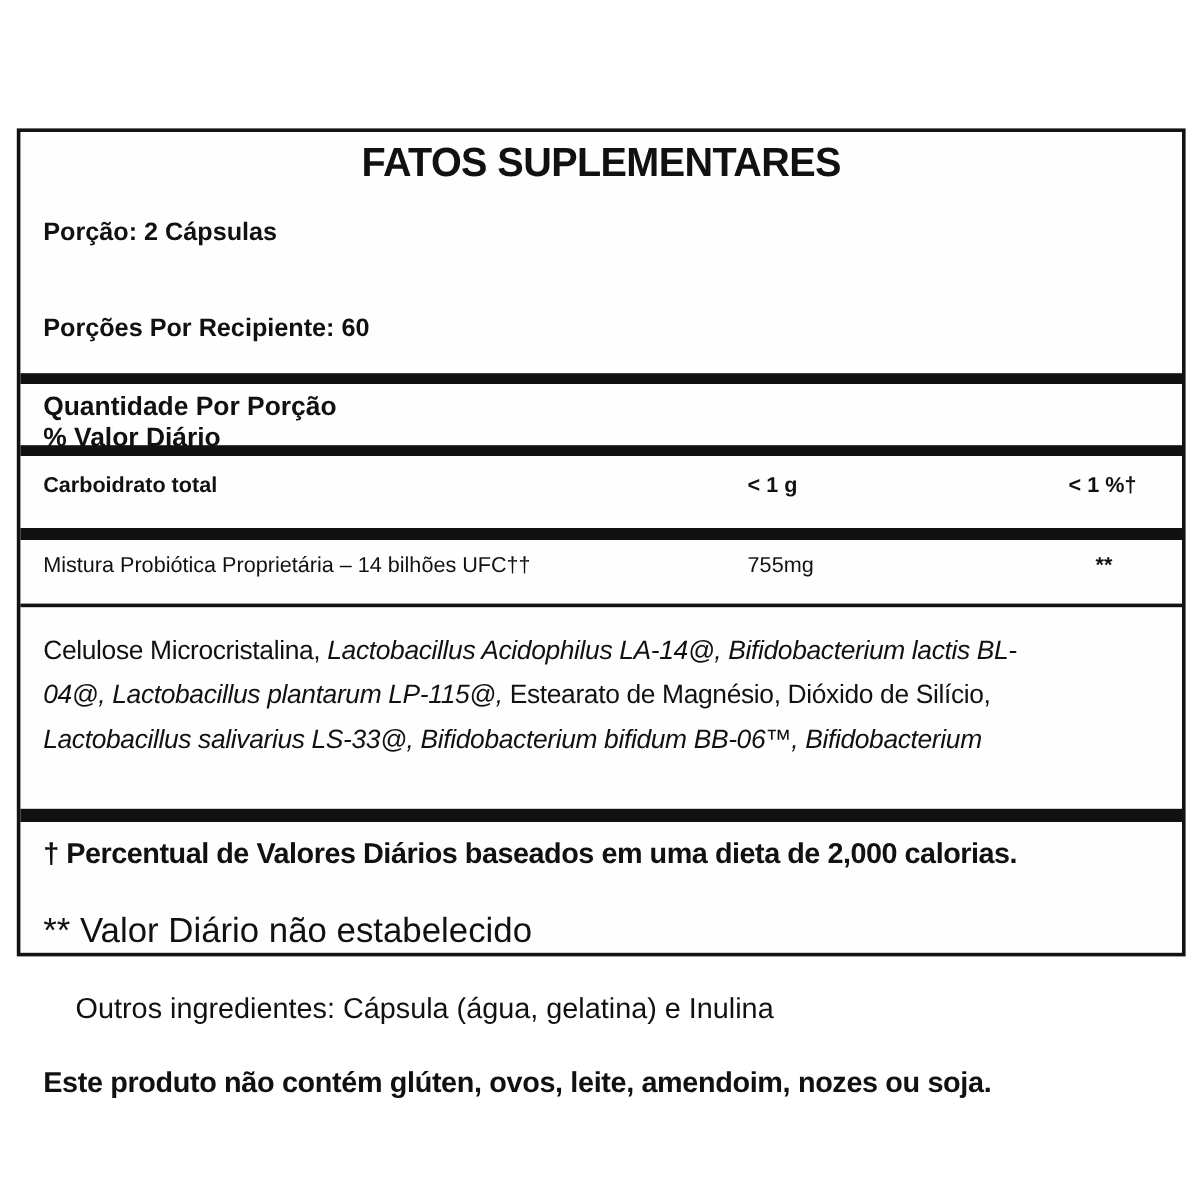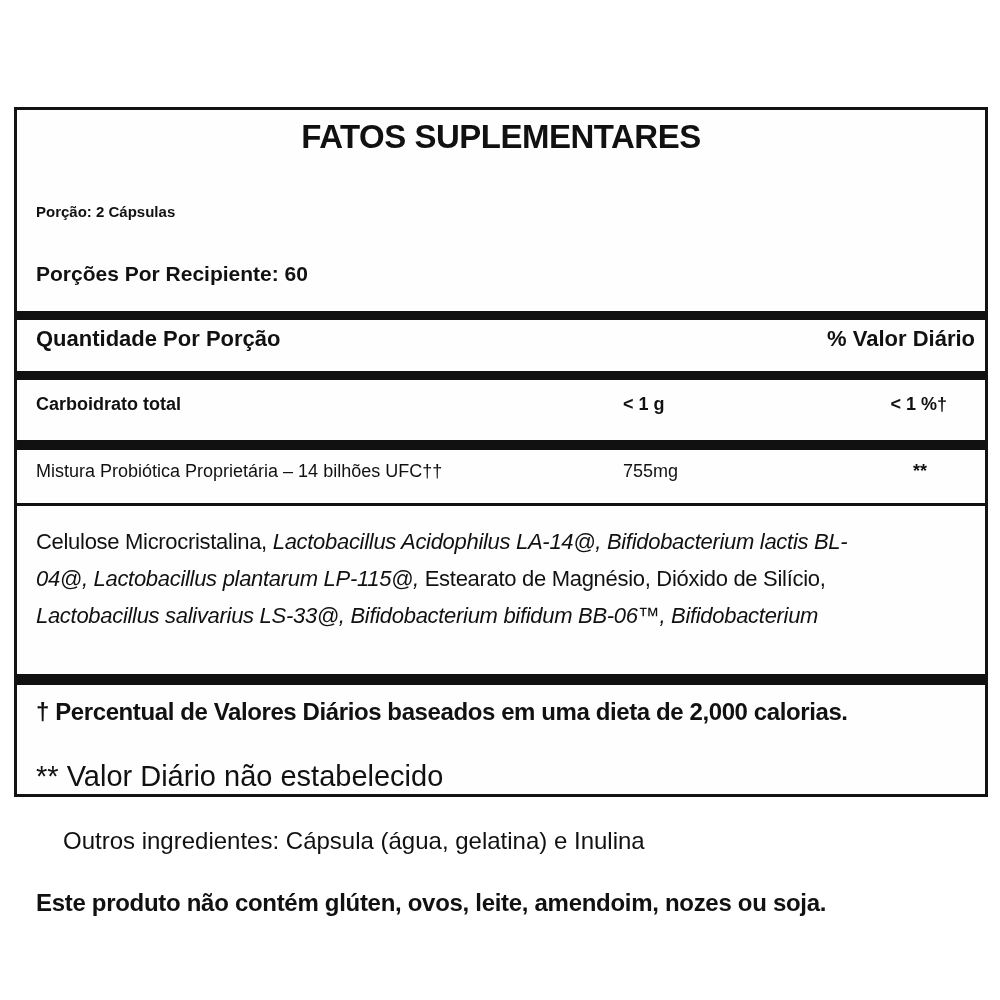--- a/index.html
+++ b/index.html
@@ -11,32 +11,32 @@
     position:absolute; left:14px; top:107px; width:974px; height:690px;
     border:3px solid #131313; background:#fefefe;
   }
   .abs { position:absolute; }
 
   .title {
     top:7px; left:0; width:100%; text-align:center;
     font-size:34px; font-weight:bold; letter-spacing:-0.5px;
     transform:scaleX(0.97);
   }
-  .serving      { top:93px;  left:19px; font-size:15px; font-weight:bold; }
+  .serving      { top:72px;  left:19px; font-size:21px; font-weight:bold; }
   .servings-per { top:152px; left:19px; font-size:21px; font-weight:bold; }
 
   .bar  { left:0; right:0; background:#111111; }
   .bar1 { top:201px; height:9px; }
   .bar2 { top:261px; height:9px; }
   .bar3 { top:330px; height:10px; }
   .thin { top:393px; height:3px; }
   .bar4 { top:564px; height:11px; }
 
   .header-row { top:216px; left:19px; right:10px; display:flex;
-    justify-content:space-between; font-size:22px; font-weight:bold; }
+    justify-content:space-between; font-size:22px; font-weight:bold;flex-direction:column; }
 
   .row { left:0; right:0; height:32px; font-size:18px; }
   .row .name   { position:absolute; left:19px; top:0; }
   .row .amount { position:absolute; left:606px; top:0; }
   .row .dv     { position:absolute; right:38px; top:0; }
   .carb-row { top:284px; font-weight:bold; }
   .mix-row  { top:351px; font-weight:normal; }
   .mix-row .dv { right:58px; font-weight:bold; }
 
   .ingredients { top:413px; left:19px; right:24px;

